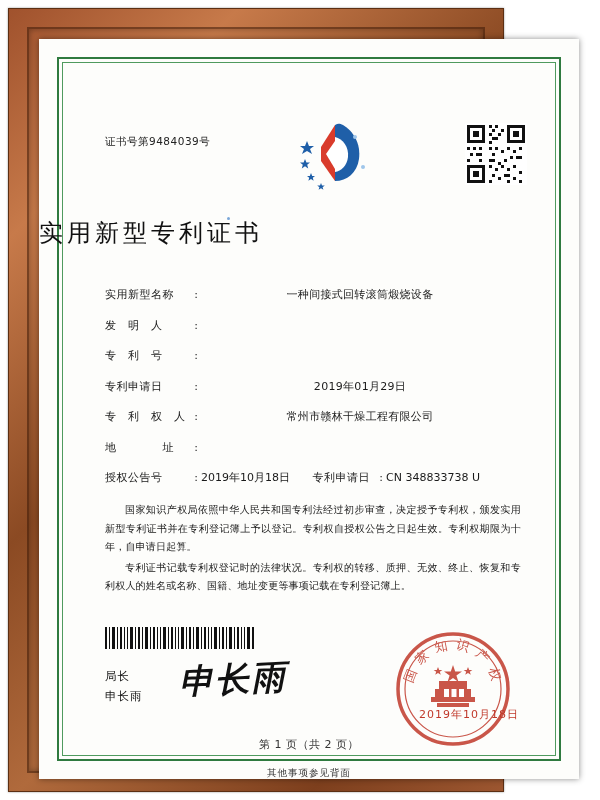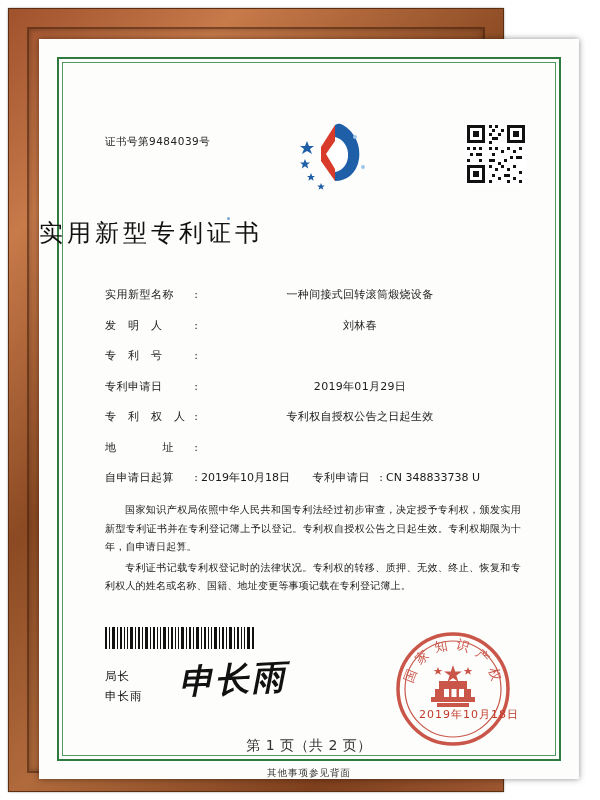--- a/index.html
+++ b/index.html
@@ -226,21 +226,21 @@
     color: #c0392b;
     letter-spacing: 1px;
   }
 
   
   .page-no {
     position: absolute;
     left: 0; right: 0;
     top: 698px;
     text-align: center;
-    font-size: 14px;
+    font-size: 11px;
     color: #333;
     letter-spacing: 0.5px;
   }
   .footer-note {
     position: absolute;
     left: 0; right: 0;
     top: 728px;
     text-align: center;
     font-size: 9.5px;
     color: #333;
@@ -353,47 +353,46 @@
 
         <div class="field-row">
           <span class="field-label">实用新型名称</span>
           <span class="field-colon">:</span>
           <span class="field-value">一种间接式回转滚筒煅烧设备</span>
         </div>
 
         <div class="field-row">
           <span class="field-label">发　明　人</span>
           <span class="field-colon">:</span>
-          <span class="field-value">刘林春</span>
         </div>
 
         <div class="field-row">
           <span class="field-label">专　利　号</span>
           <span class="field-colon">:</span>
         </div>
 
         <div class="field-row">
           <span class="field-label">专利申请日</span>
           <span class="field-colon">:</span>
           <span class="field-value">2019年01月29日</span>
         </div>
 
         <div class="field-row">
           <span class="field-label">专　利　权　人</span>
           <span class="field-colon">:</span>
-          <span class="field-value">专利权自授权公告之日起生效</span>
+          <span class="field-value">常州市赣林干燥工程有限公司</span>
         </div>
 
         <div class="field-row">
           <span class="field-label">地　　　　址</span>
           <span class="field-colon">:</span>
         </div>
 
         <div class="field-row-split">
-          <span class="field-label">自申请日起算</span>
+          <span class="field-label">授权公告号</span>
           <span class="field-colon">:</span>
           <span>2019年10月18日</span>
           <span class="split-second-label">专利申请日</span>
           <span class="field-colon">:</span>
           <span>CN 348833738 U</span>
         </div>
 
       </div>
 
       <div class="paras">

